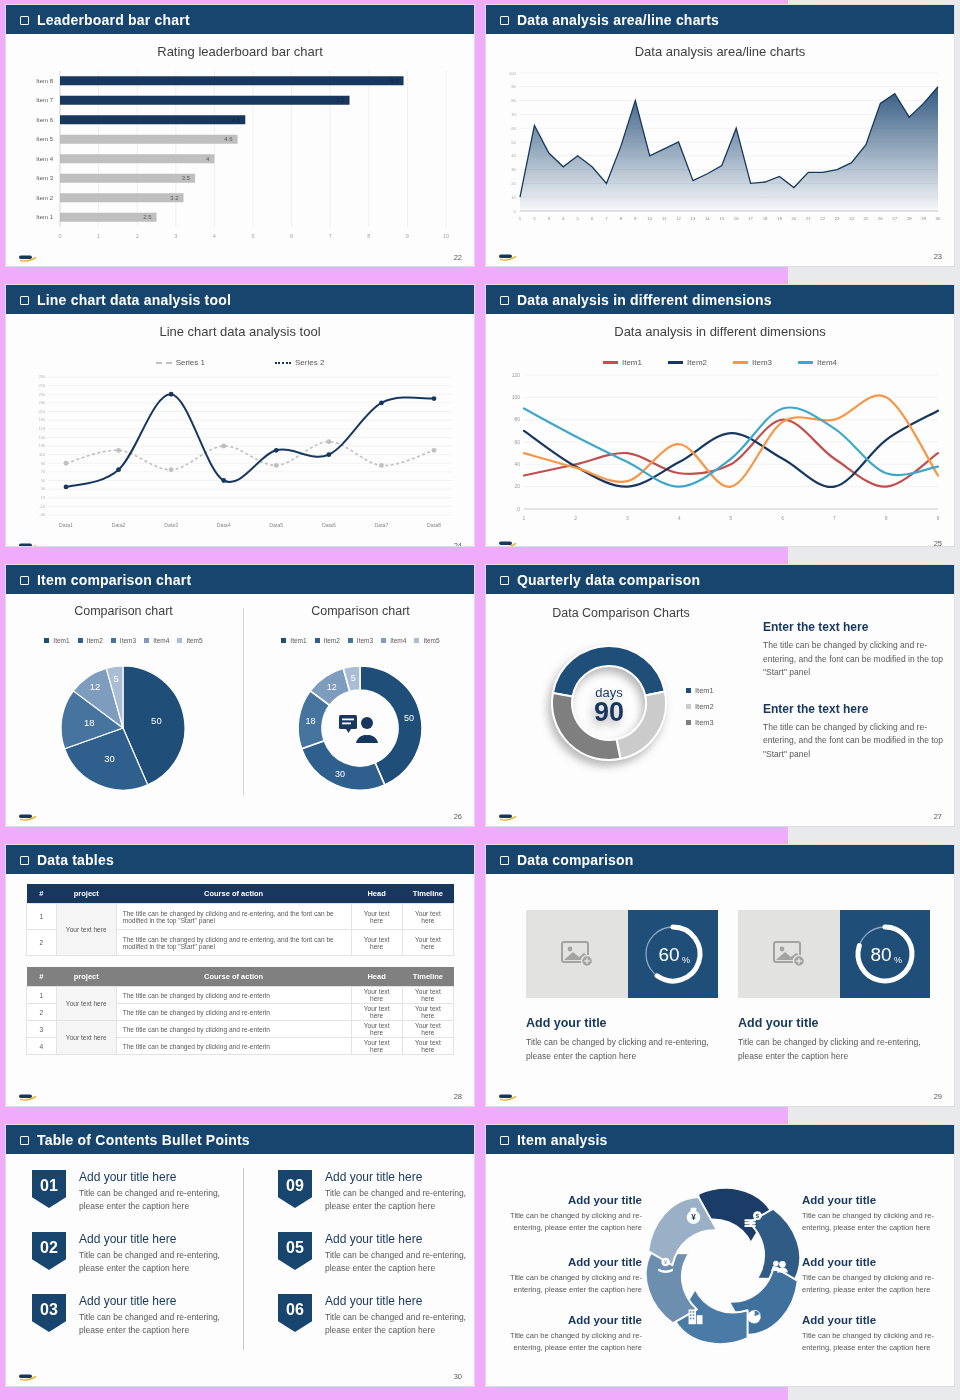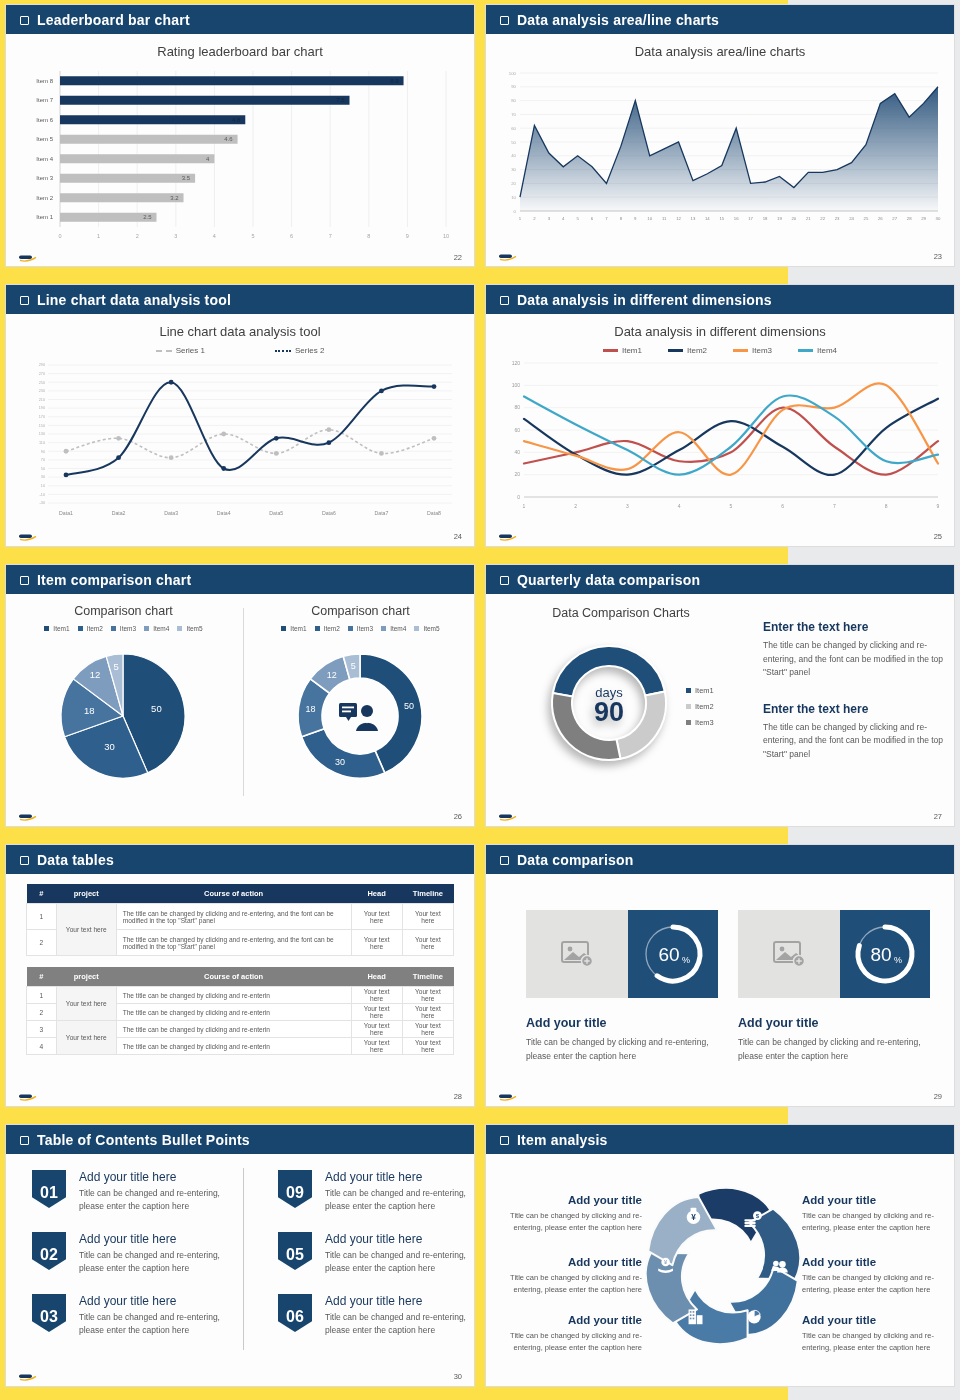--- a/index.html
+++ b/index.html
@@ -1,26 +1,26 @@
 <!DOCTYPE html>
 <html><head>
 <meta charset="utf-8">
 <style>
   * { margin:0; padding:0; box-sizing:border-box; }
   body { font-family:"Liberation Sans", sans-serif; background:#E8EAEC; width:960px; }
-  .board { width:788px; height:1400px; display:grid; grid-template-columns:480px 480px; grid-auto-rows:280px; background:#fde047; }
+  .board { width:788px; height:1400px; display:grid; grid-template-columns:480px 480px; grid-auto-rows:280px; background:#f0abfc; }
   .cell { padding:4px 5px 0 5px; }
   .slide { width:470px; height:263px; background:#FDFDFD; border:1px solid #DDDDDD; display:flex; flex-direction:column; overflow:hidden; }
   .slide-header { height:29px; flex:0 0 29px; background:#17456E; color:#fff; display:flex; align-items:center; gap:8px; padding-left:14px; font-size:14px; font-weight:bold; letter-spacing:.2px; }
   .hdr-sq { width:9px; height:9px; border:1.7px solid #fff; border-radius:1px; display:inline-block; margin-top:1px; }
   .slide-body { flex:1; position:relative; }
   .slide-footer { height:16px; flex:0 0 16px; display:flex; justify-content:space-between; align-items:center; padding:0 12px 3px 12px; }
   .pagenum { font-size:7.5px; color:#595959; }
   .chart-title { text-align:center; color:#404040; font-size:13px; margin-top:10px; }
-  .legend-row { display:flex; justify-content:center; align-items:center; margin-top:7px;text-align:center; }
+  .legend-row { display:flex; justify-content:center; align-items:center; margin-top:19px;text-align:center; }
   .lg-item { display:inline-flex; align-items:center; gap:4px; color:#595959; }
   .lg-sq { width:5px; height:5px; display:inline-block; }
   .lg-line { width:16px; height:0; display:inline-block; border-top-style:solid; }
   .half { position:absolute; top:0; width:235px; height:100%; }
   .vdiv { position:absolute; left:237px; top:14px; bottom:14px; width:1px; background:#D9D9D9; }
   
   .q-title { position:absolute; left:20px; top:12px; width:230px; text-align:center; color:#404040; font-size:12.5px; }
   .q-donut { position:absolute; left:48px; top:34px; filter:drop-shadow(-3px 5px 4px rgba(0,0,0,0.28)); }
   .q-legend { position:absolute; left:200px; top:92px; display:flex; flex-direction:column; gap:7px; }
   .q-blocks { position:absolute; left:277px; top:26px; width:182px; }
@@ -41,21 +41,21 @@
   
   .cmp-card { position:absolute; width:192px; }
   .cmp-imgrow { display:flex; height:88px; }
   .cmp-ph { width:102px; background:#E2E2E0; display:flex; align-items:center; justify-content:center; }
   .cmp-navy { width:90px; background:#1F4E79; display:flex; align-items:center; justify-content:center; }
   .cmp-title { color:#17375E; font-size:12.5px; font-weight:bold; margin-top:18px; }
   .cmp-cap { color:#595959; font-size:8.5px; line-height:1.7; margin-top:5px; }
   
   .toc-grid { position:absolute; inset:0; }
   .toc-item { position:absolute; display:flex; gap:13px; width:200px; }
-  .toc-badge { width:34px; height:38px; flex:0 0 34px; background:#17456E; color:#fff; font-size:16px; font-weight:bold; display:flex; justify-content:center; padding-top:14px; clip-path:polygon(0 0,100% 0,100% 72%,50% 100%,0 72%); }
+  .toc-badge { width:34px; height:38px; flex:0 0 34px; background:#17456E; color:#fff; font-size:16px; font-weight:bold; display:flex; justify-content:center; padding-top:7px; clip-path:polygon(0 0,100% 0,100% 72%,50% 100%,0 72%); }
   .toc-title { color:#17375E; font-size:12px; font-weight:normal; }
   .toc-cap { color:#595959; font-size:8.5px; line-height:1.5; margin-top:3px; }
   .toc-div { position:absolute; left:237px; top:14px; height:182px; width:1px; background:#C9C9C9; }
   
   .risk-block { position:absolute; width:146px; }
   .risk-block h4 { color:#17375E; font-size:11.5px; margin-bottom:4px; }
   .risk-block p { color:#595959; font-size:7.5px; line-height:1.55; }
   .risk-left { text-align:right; left:10px; }
   .risk-right { text-align:left; left:316px; }
   .logo { display:block; }

